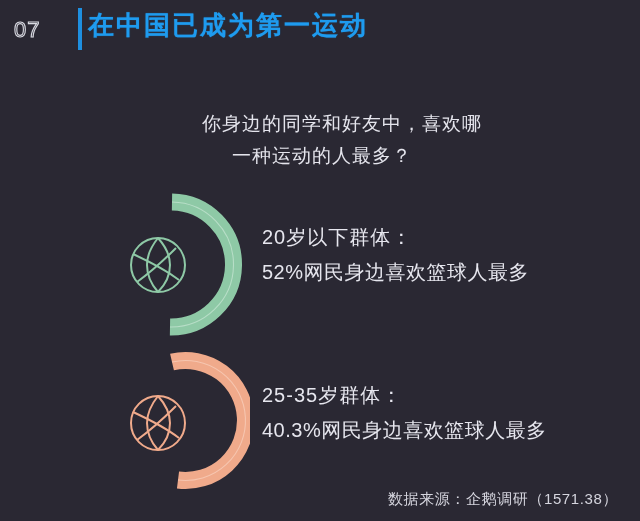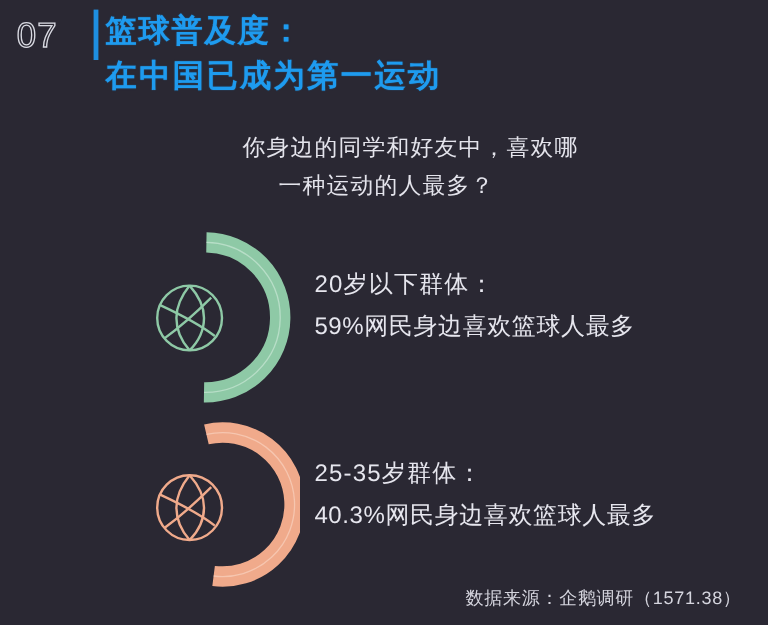--- a/index.html
+++ b/index.html
@@ -23,21 +23,21 @@
     position: absolute;
     left: 0;
     top: 0;
     width: 640px;
     height: 108px;
   }
   .section-number {
     position: absolute;
     left: 14px;
     top: 10px;
-    font-size: 29px;
+    font-size: 22px;
     line-height: 40px;
     letter-spacing: 1px;
     color: transparent;
     -webkit-text-stroke: 1.1px #d9dae2;
     font-weight: 400;
     font-family: "Liberation Sans", "DejaVu Sans", sans-serif;
     user-select: none;
   }
   .title-rule {
     position: absolute;
@@ -138,21 +138,20 @@
 <body>
 
 <div id="infographic">
 
   <div class="header">
     <div class="section-number">07</div>
 
     <div class="title-rule"></div>
 
     <div class="title-block">
-      <div class="title-line first">篮球普及度：</div>
       <div class="title-line second">在中国已成为第一运动</div>
     </div>
   </div>
 
   <div class="question">
     <span class="q-line first">你身边的同学和好友中，喜欢哪</span>
     <span class="q-line second">一种运动的人最多？</span>
   </div>
 
   <div class="stat-row row-a">
@@ -172,21 +171,21 @@
           <path d="M38 48 C 30 58 27 68 27 75 C 27 83 30 93 38 102"></path>
           <path d="M38 48 C 47 58 50 68 50 75 C 50 83 47 93 38 102"></path>
           <path d="M13 64 C 26 70 46 80 59 90"></path>
           <path d="M17 92 C 28 84 46 68 56 58"></path>
         </g>
       </svg>
     </div>
 
     <div class="stat-text">
       <div class="stat-group">20岁以下群体：</div>
-      <div class="stat-detail">59%网民身边喜欢篮球人最多</div>
+      <div class="stat-detail">52%网民身边喜欢篮球人最多</div>
     </div>
   </div>
 
   <div class="stat-row row-b">
 
     <div class="mark">
       <svg width="130" height="150" viewBox="0 0 130 150" aria-hidden="true">
 
         <g>
           <path d="M 52 14

